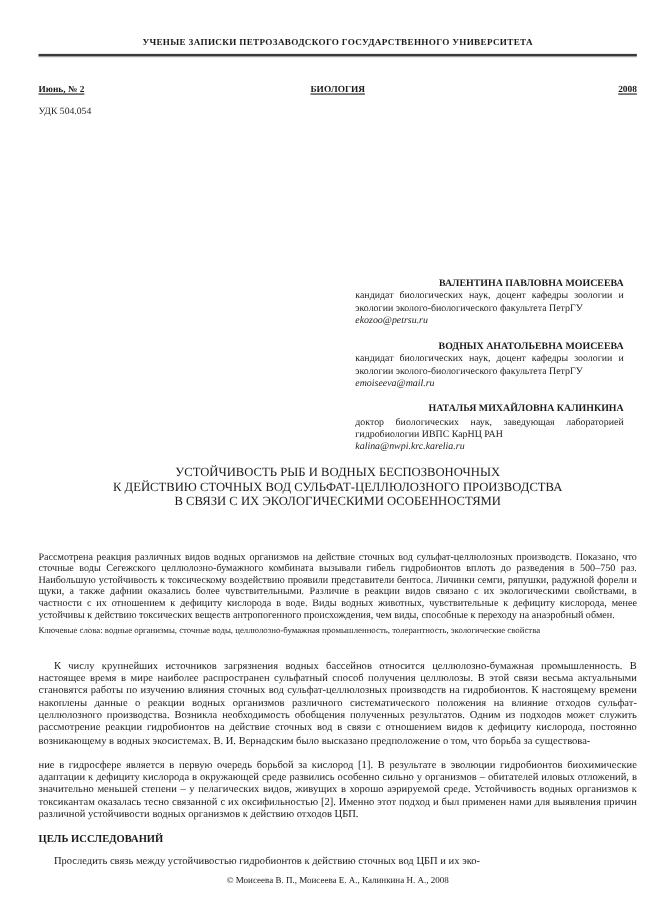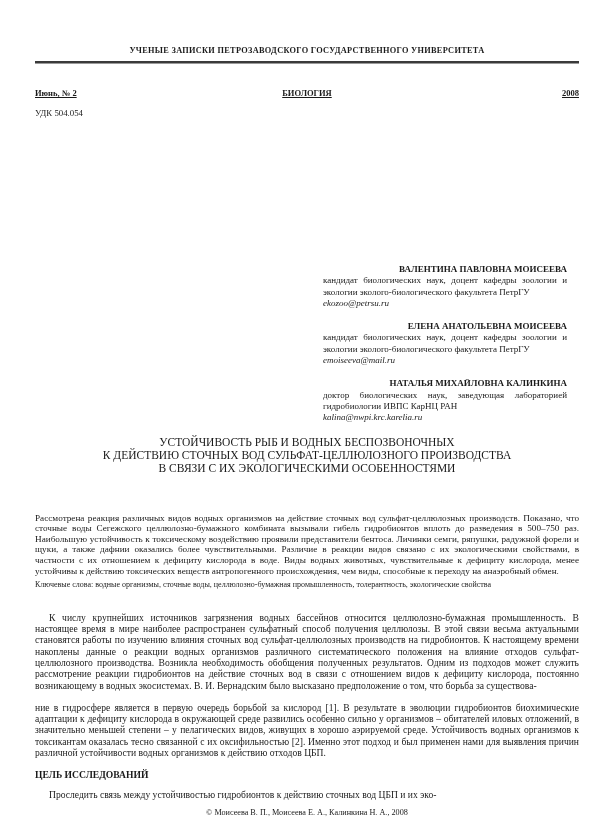--- a/index.html
+++ b/index.html
@@ -12,21 +12,21 @@
     color: #1a1a1a;
     -webkit-font-smoothing: antialiased;
   }
   .page {
     width: 609px;
     height: 820px;
     padding: 0 30px 0 35px;
   }
   
   .journal-header {
-    margin-top: 46px;
+    margin-top: 34px;
     text-align: center;
     font-weight: bold;
     font-size: 8.3px;
     letter-spacing: 0.3px;
     line-height: 10px;
   }
   .rule {
     margin-top: 5px;
     height: 1px;
     border-top: 2px solid #3a3a3a;
@@ -143,21 +143,21 @@
   </div>
   <div class="udc">УДК 504.054</div>
 
   <div class="authors">
     <div class="author-entry">
       <div class="author-name">ВАЛЕНТИНА ПАВЛОВНА МОИСЕЕВА</div>
       <div class="author-role">кандидат биологических наук, доцент кафедры зоологии и экологии эколого-биологического факультета ПетрГУ</div>
       <div class="author-email">ekozoo@petrsu.ru</div>
     </div>
     <div class="author-entry">
-      <div class="author-name">ЕЛЕНА АНАТОЛЬЕВНА МОИСЕЕВА</div>
+      <div class="author-name">ВОДНЫХ АНАТОЛЬЕВНА МОИСЕЕВА</div>
       <div class="author-role">кандидат биологических наук, доцент кафедры зоологии и экологии эколого-биологического факультета ПетрГУ</div>
       <div class="author-email">emoiseeva@mail.ru</div>
     </div>
     <div class="author-entry">
       <div class="author-name">НАТАЛЬЯ МИХАЙЛОВНА КАЛИНКИНА</div>
       <div class="author-role">доктор биологических наук, заведующая лабораторией гидробиологии ИВПС КарНЦ РАН</div>
       <div class="author-email">kalina@nwpi.krc.karelia.ru</div>
     </div>
   </div>
 

